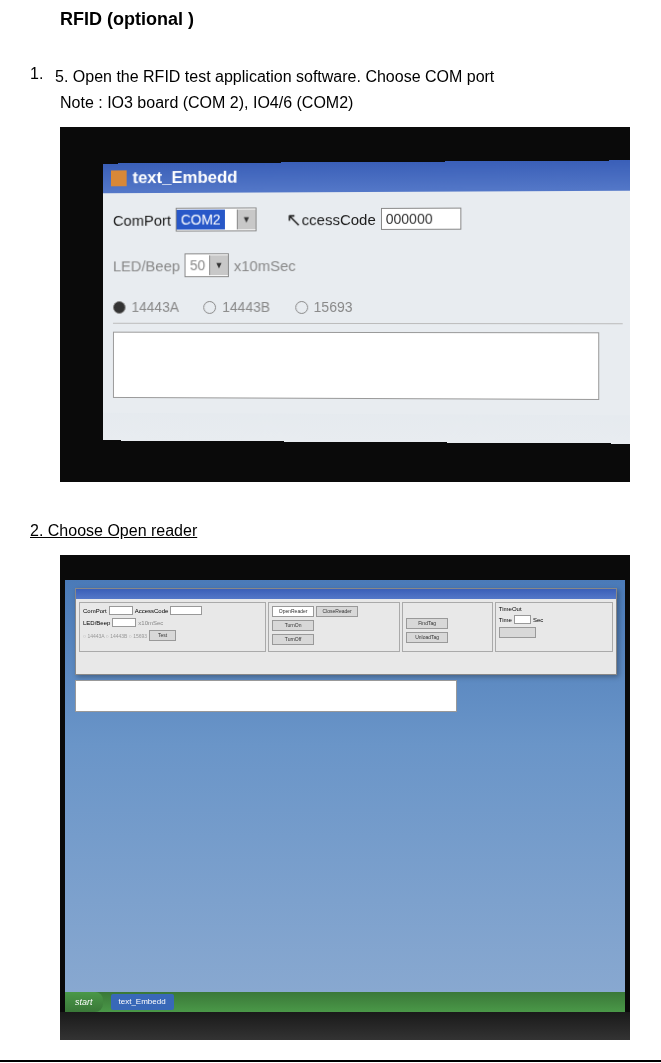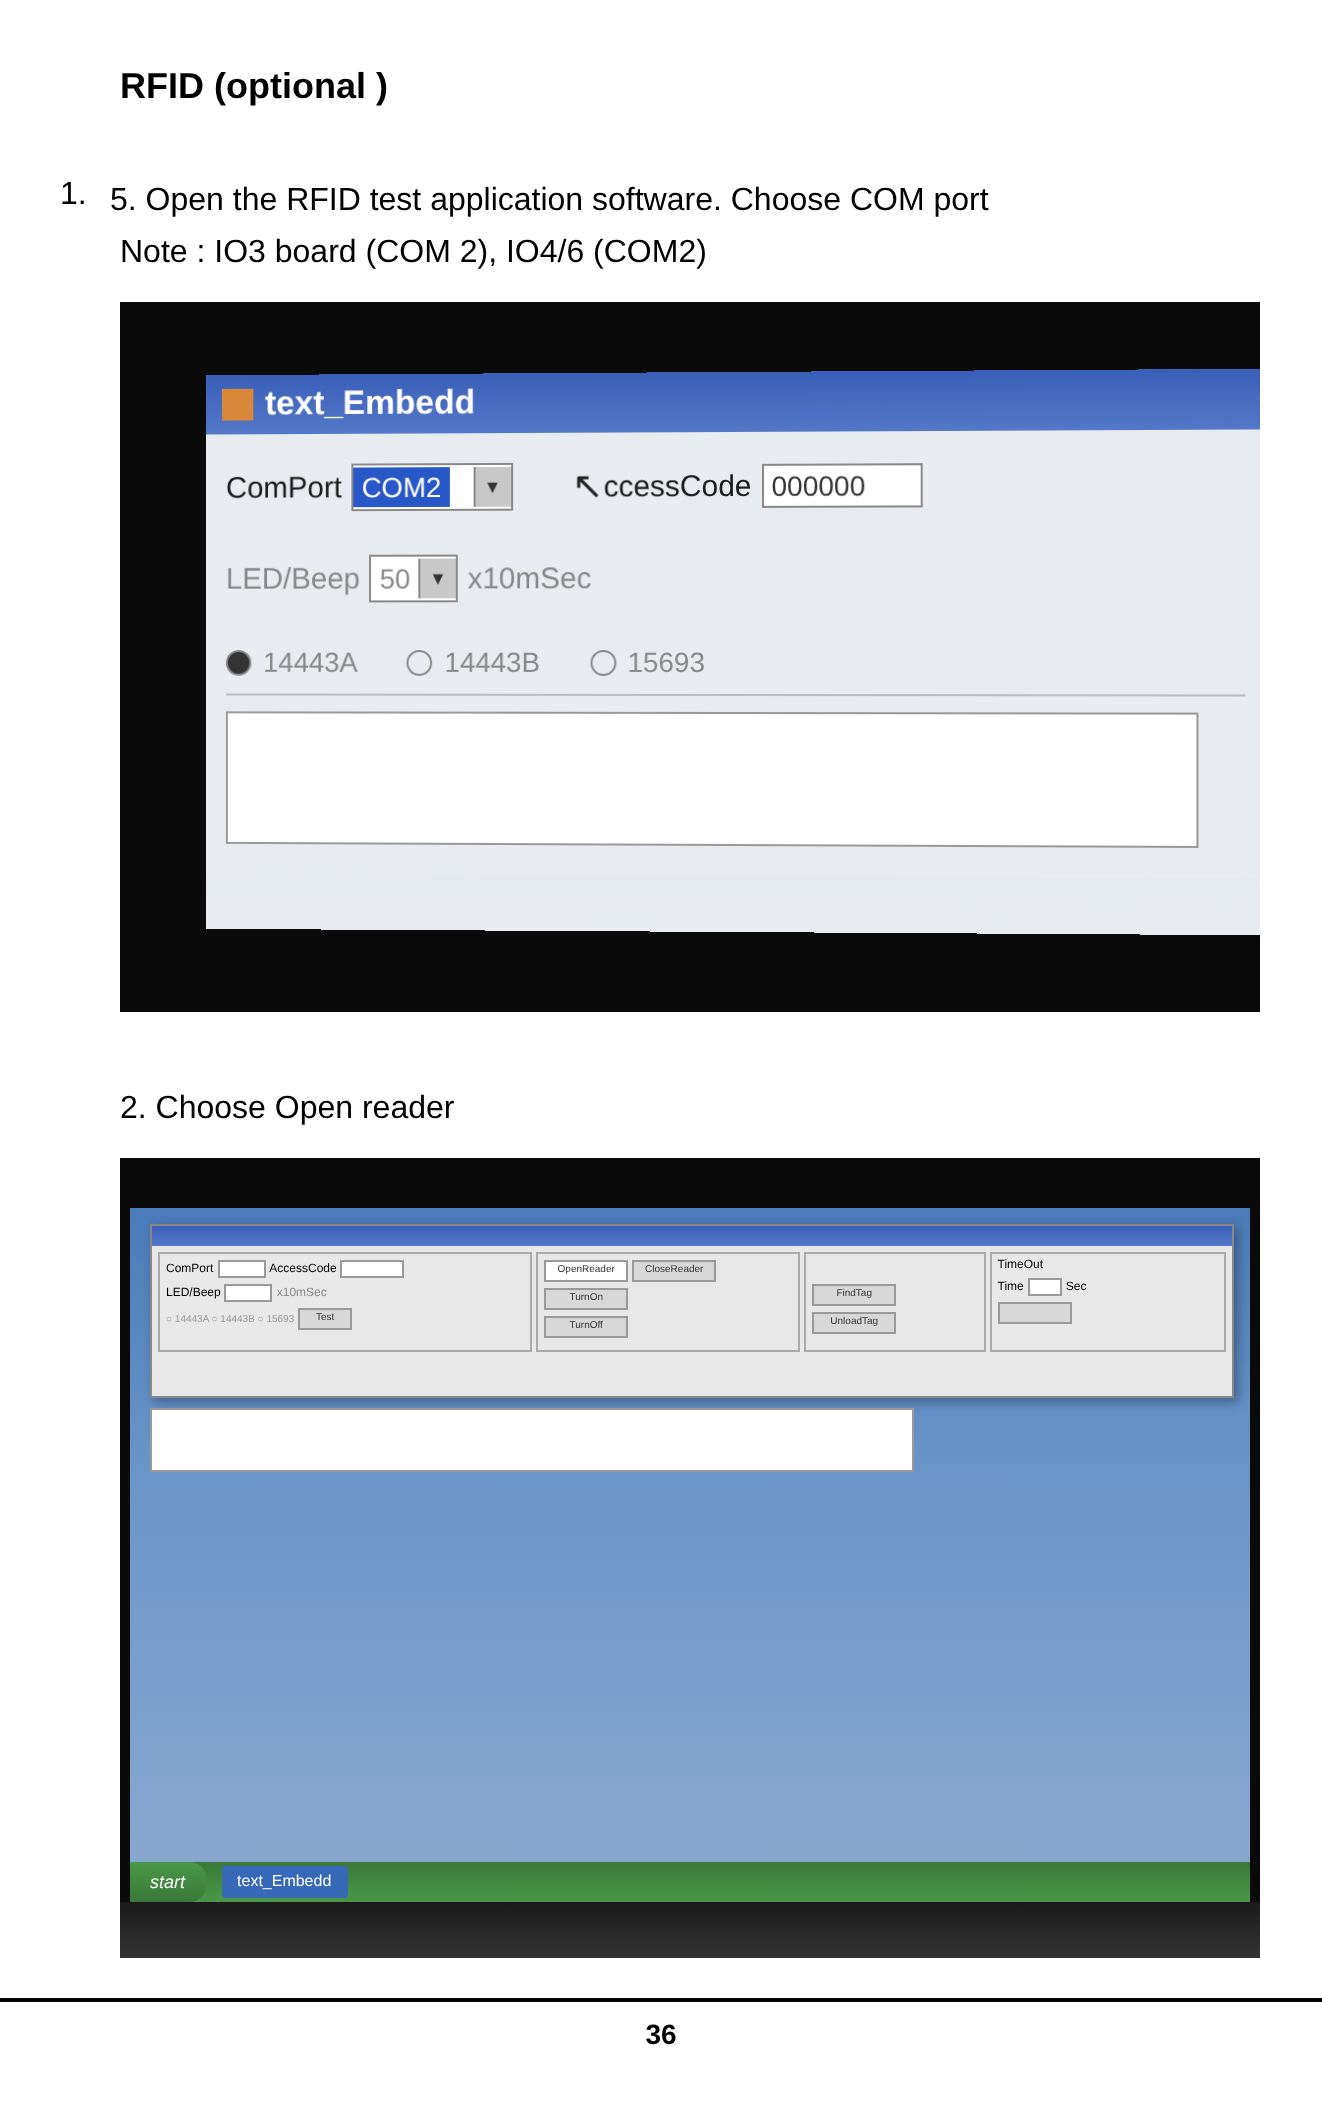--- a/index.html
+++ b/index.html
@@ -3,21 +3,21 @@
   <meta charset="utf-8">
   <style>
     body {
       font-family: Arial, Helvetica, sans-serif;
       margin: 0;
       padding: 0;
       width: 661px;
       background: white;
     }
     .page {
-      padding: 28px 30px 0 30px;
+      padding: 4px 30px 0 30px;
     }
     .section-title {
       font-weight: bold;
       font-size: 18px;
       margin-left: 30px;
       margin-top: 5px;
       margin-bottom: 35px;
     }
     .list-item {
       display: flex;
@@ -33,23 +33,23 @@
       line-height: 1.5;
     }
     .note-text {
       font-size: 16px;
       font-weight: normal;
       margin-left: 30px;
       margin-bottom: 15px;
     }
     .step-text {
       font-size: 16px;
-      margin-left: 30px;
       margin-top: 40px;
       margin-bottom: 15px;
+      text-decoration: underline;
     }
     .screenshot {
       margin-left: 30px;
       width: 570px;
     }
     
     .shot1 {
       height: 355px;
       background: #0a0a0a;
       position: relative;
@@ -153,21 +153,21 @@
     }
     .shot1-textarea {
       border: 1px solid #999;
       background: white;
       height: 65px;
       width: 95%;
       margin-top: 5px;
     }
     
     .shot2 {
-      height: 400px;
+      height: 485px;
       background: #0a0a0a;
       position: relative;
       overflow: hidden;
       margin-bottom: 20px;
     }
     .shot2-desktop {
       position: absolute;
       left: 5px;
       top: 25px;
       right: 5px;

